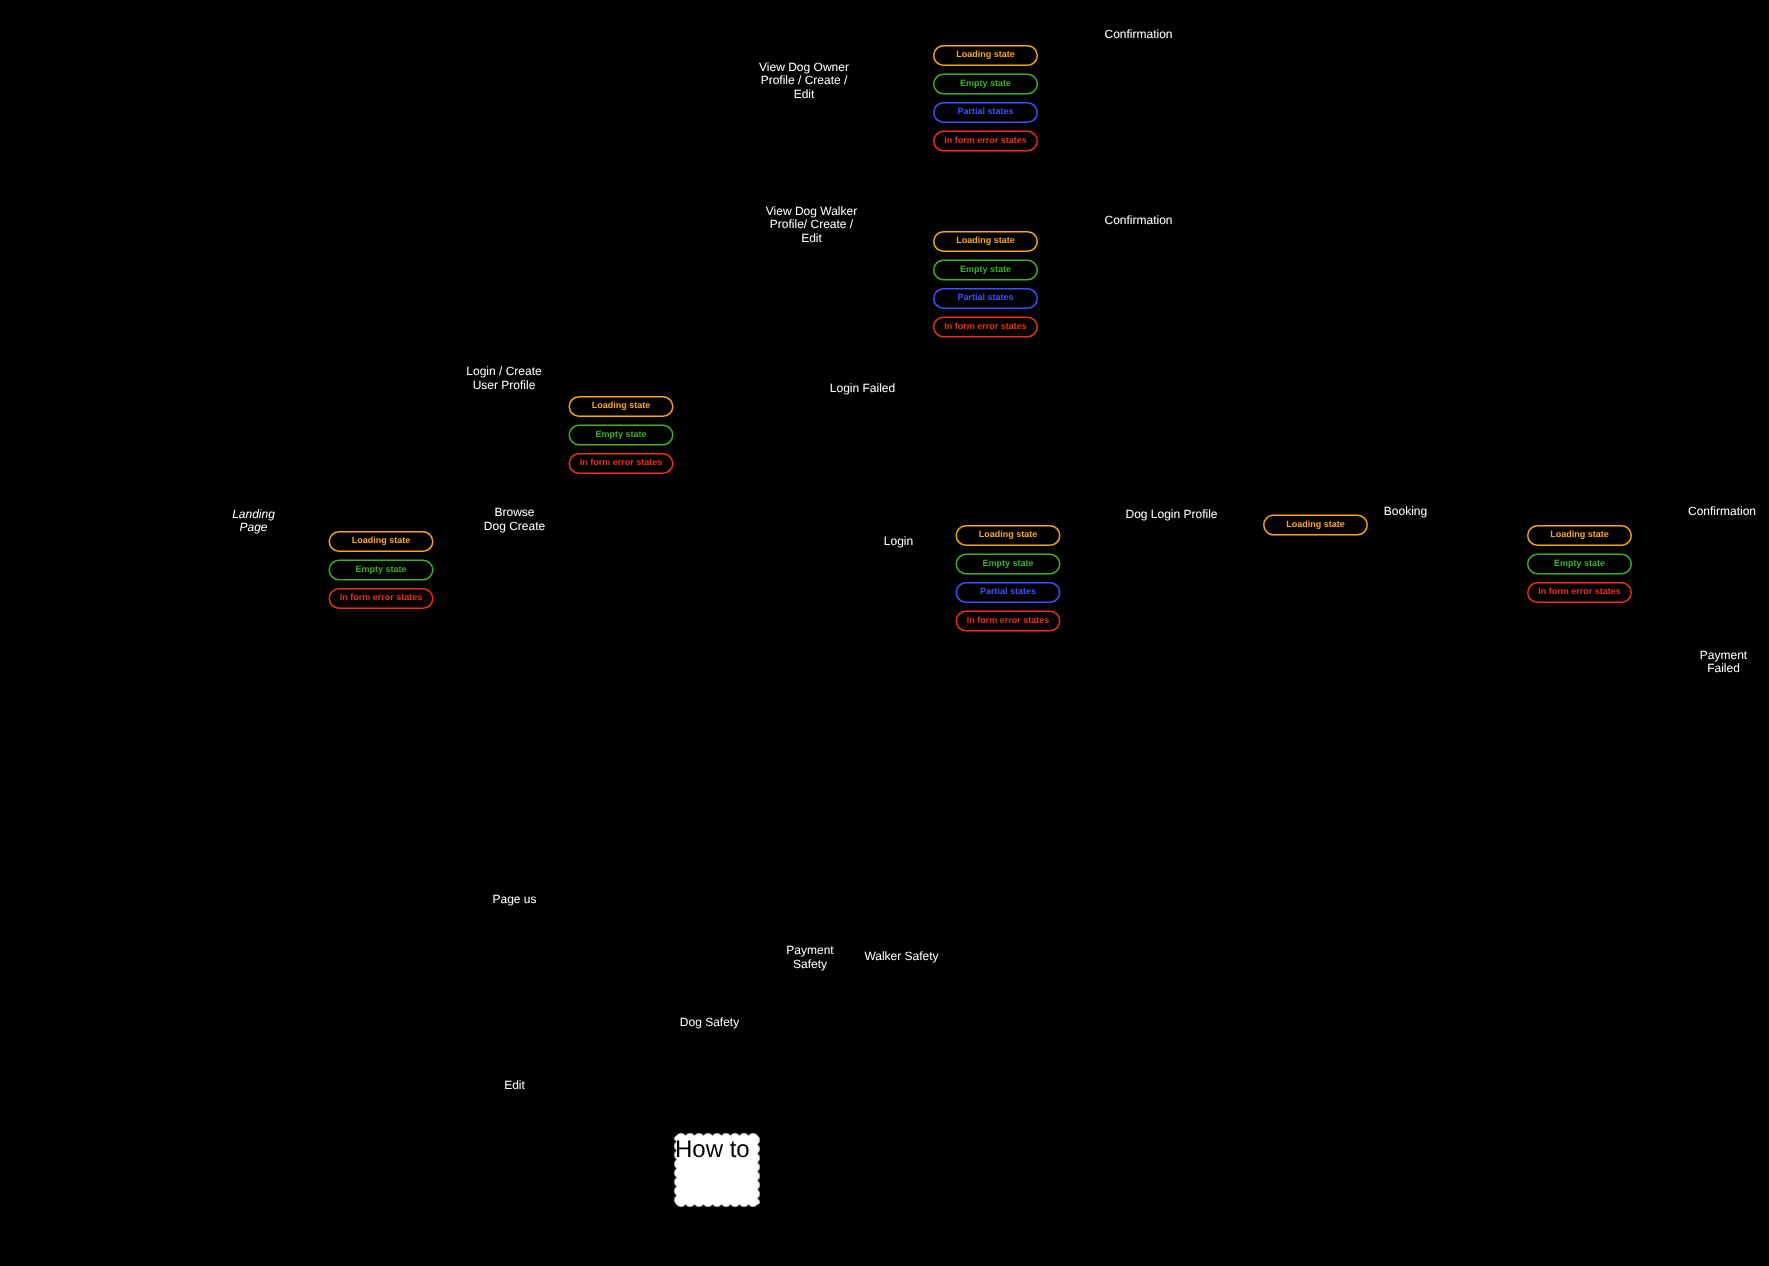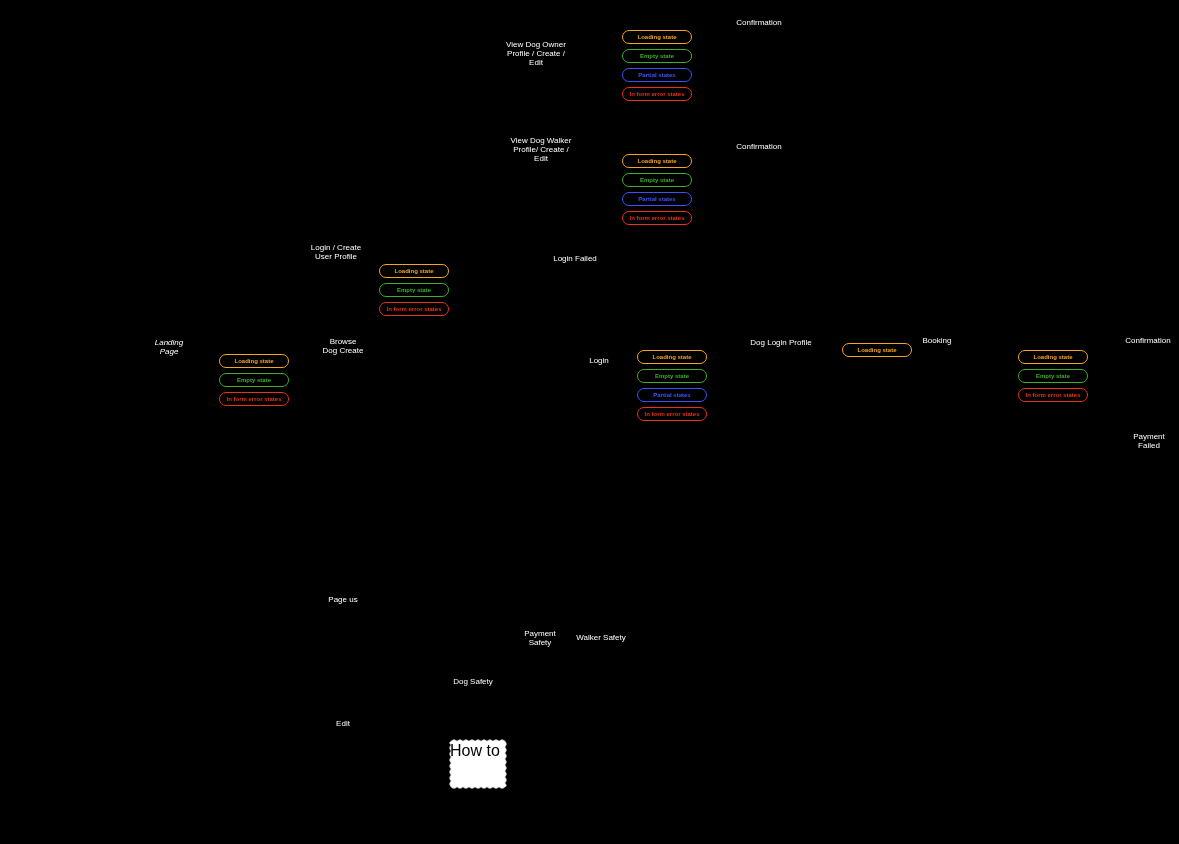--- a/index.html
+++ b/index.html
@@ -37,20 +37,21 @@
     background: transparent;
   }
   .p-orange { border-color: #f5a523; color: #f5a523; }
   .p-green  { border-color: #3fae29; color: #3fae29; }
   .p-blue   { border-color: #3f51ff; color: #3f51ff; }
   .p-red    { border-color: #e8321a; color: #e8321a; }
   .stamp-scallop {
     position: absolute;
     width: 60px;
     height: 50px;
+    margin-top: 16px;
   }
   
   .scallop-border {
     position: absolute;
     inset:0;
   }
 </style>
 </head>
 <body>
 

